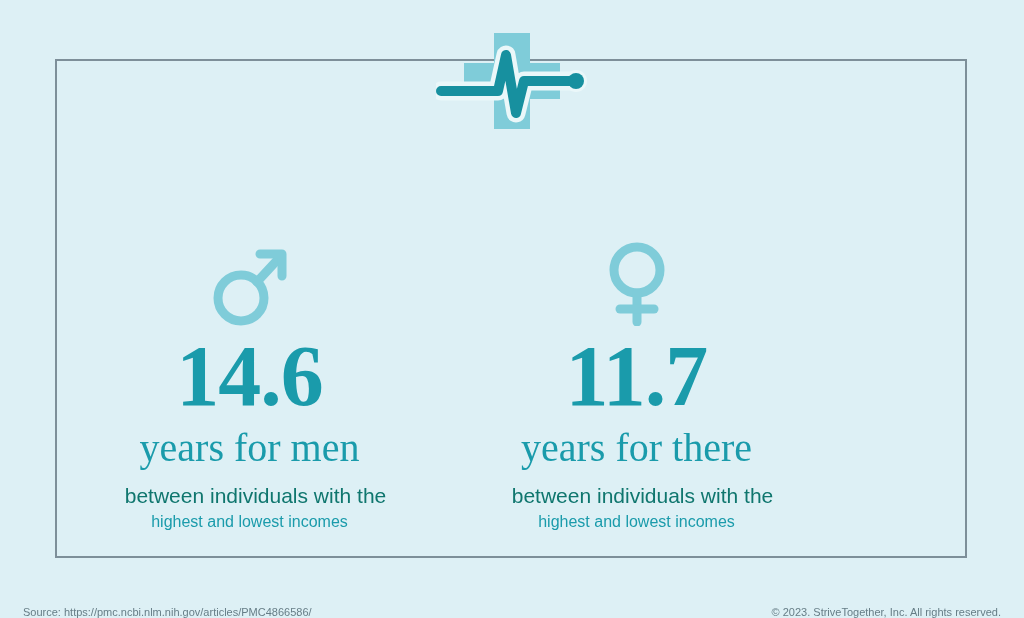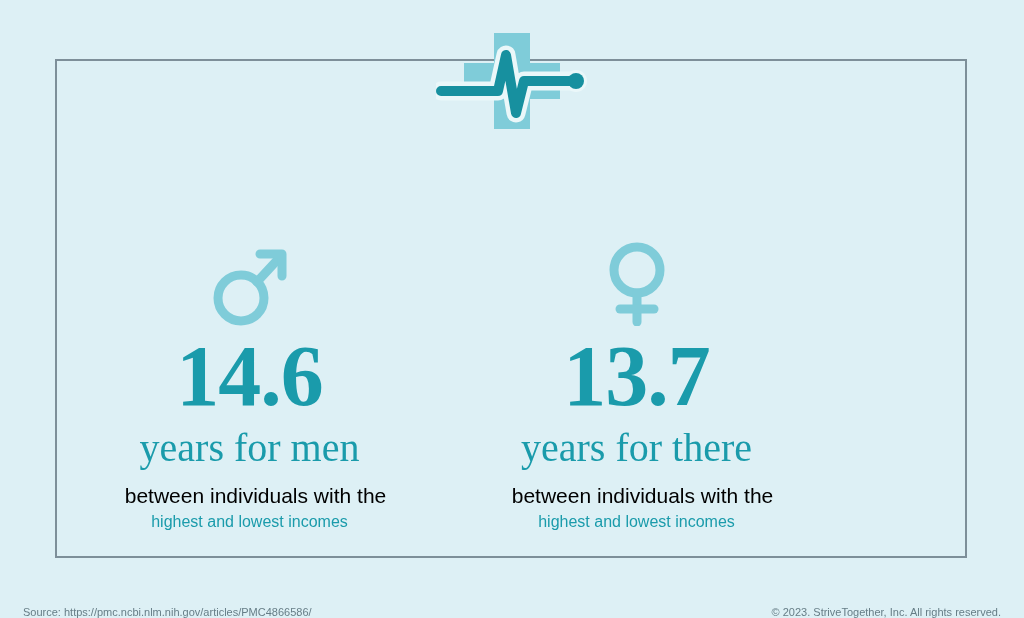--- a/index.html
+++ b/index.html
@@ -101,21 +101,21 @@
     font-weight: normal;
     font-size: 40px;
     line-height: 1.1;
     color: #1a9bab;
     margin-top: 8px;
   }
   .sub-line-1 {
     font-family: "Liberation Sans", sans-serif;
     font-size: 21px;
     font-weight: 400;
-    color: #000000;
+    color: #0f766e;
     margin-top: 13px;
     line-height: 1.25;
     padding-left: 12px;
   }
   .sub-line-2 {
     font-family: "Liberation Sans", sans-serif;
     font-size: 16px;
     font-weight: normal;
     color: #1a9bab;
     margin-top: 3px;
@@ -194,21 +194,21 @@
     <div class="stat-col">
       <div class="gender-icon">
         <svg width="78" height="84" viewBox="0 0 78 84" xmlns="http://www.w3.org/2000/svg">
           <g fill="none" stroke="#7fccd9" stroke-width="9" stroke-linecap="round" stroke-linejoin="round">
             <circle cx="39" cy="28" r="23"></circle>
             <line x1="39" y1="51" x2="39" y2="80"></line>
             <line x1="22" y1="67" x2="56" y2="67"></line>
           </g>
         </svg>
       </div>
-      <div class="big-number">13.7</div>
+      <div class="big-number">11.7</div>
       <div class="years-label">years for there</div>
       <div class="sub-line-1">between individuals with the</div>
       <div class="sub-line-2">highest and lowest incomes</div>
     </div>
 
   </div>
 
   <div class="footer">
     <div class="footer-source">Source: https://pmc.ncbi.nlm.nih.gov/articles/PMC4866586/</div>
     <div class="footer-copyright">© 2023. StriveTogether, Inc. All rights reserved.</div>

